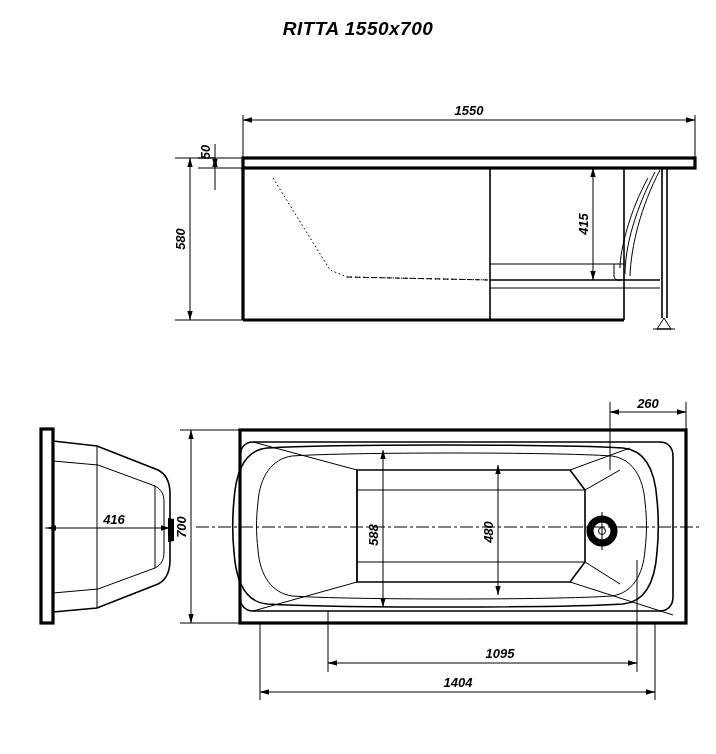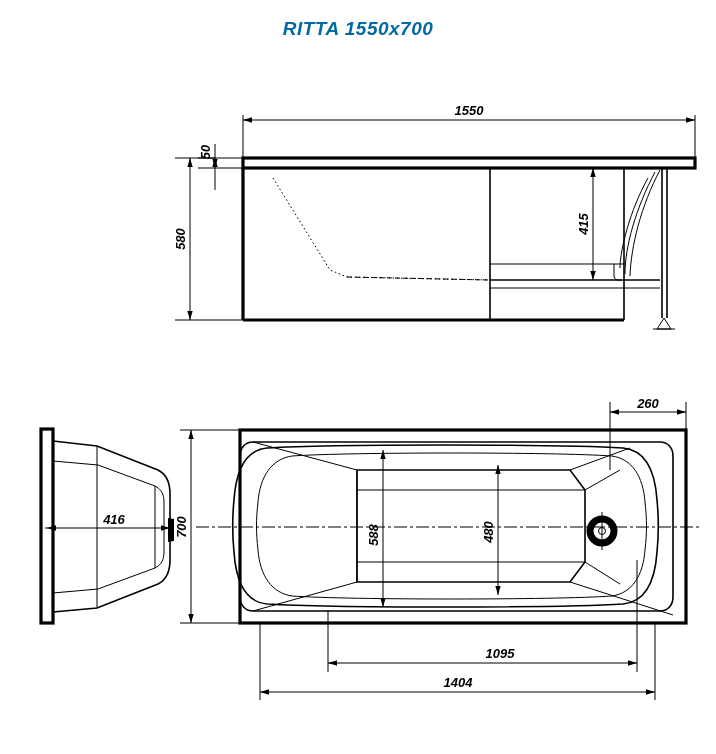--- a/index.html
+++ b/index.html
@@ -23,21 +23,21 @@
   .title-text {
     position: absolute;
     left: 0;
     top: 18px;
     width: 716px;
     text-align: center;
     font-family: "Liberation Sans", sans-serif;
     font-style: italic;
     font-weight: bold;
     font-size: 19px;
-    color: #0369a1;
+    color: #000000;
     letter-spacing: 0.5px;
   }
   svg.sheet {
     position: absolute;
     left: 0;
     top: 0;
   }
   svg text {
     font-family: "Liberation Sans", sans-serif;
     font-style: italic;

